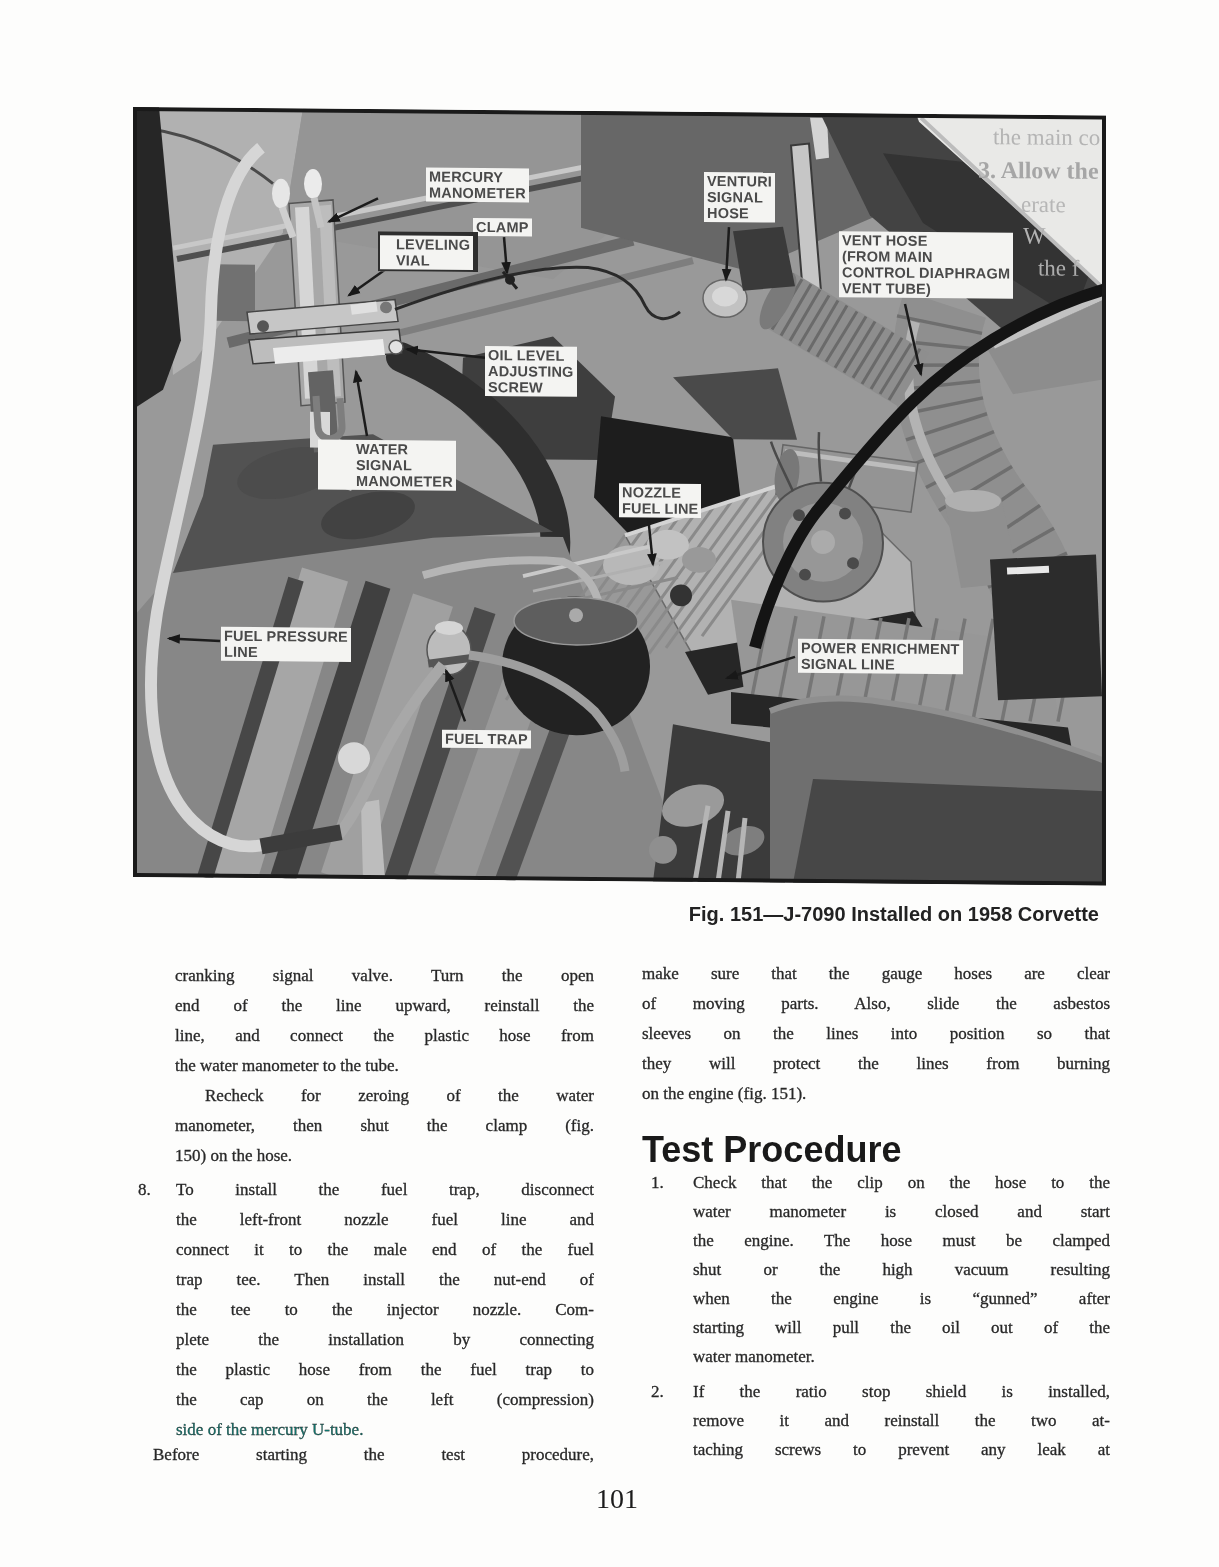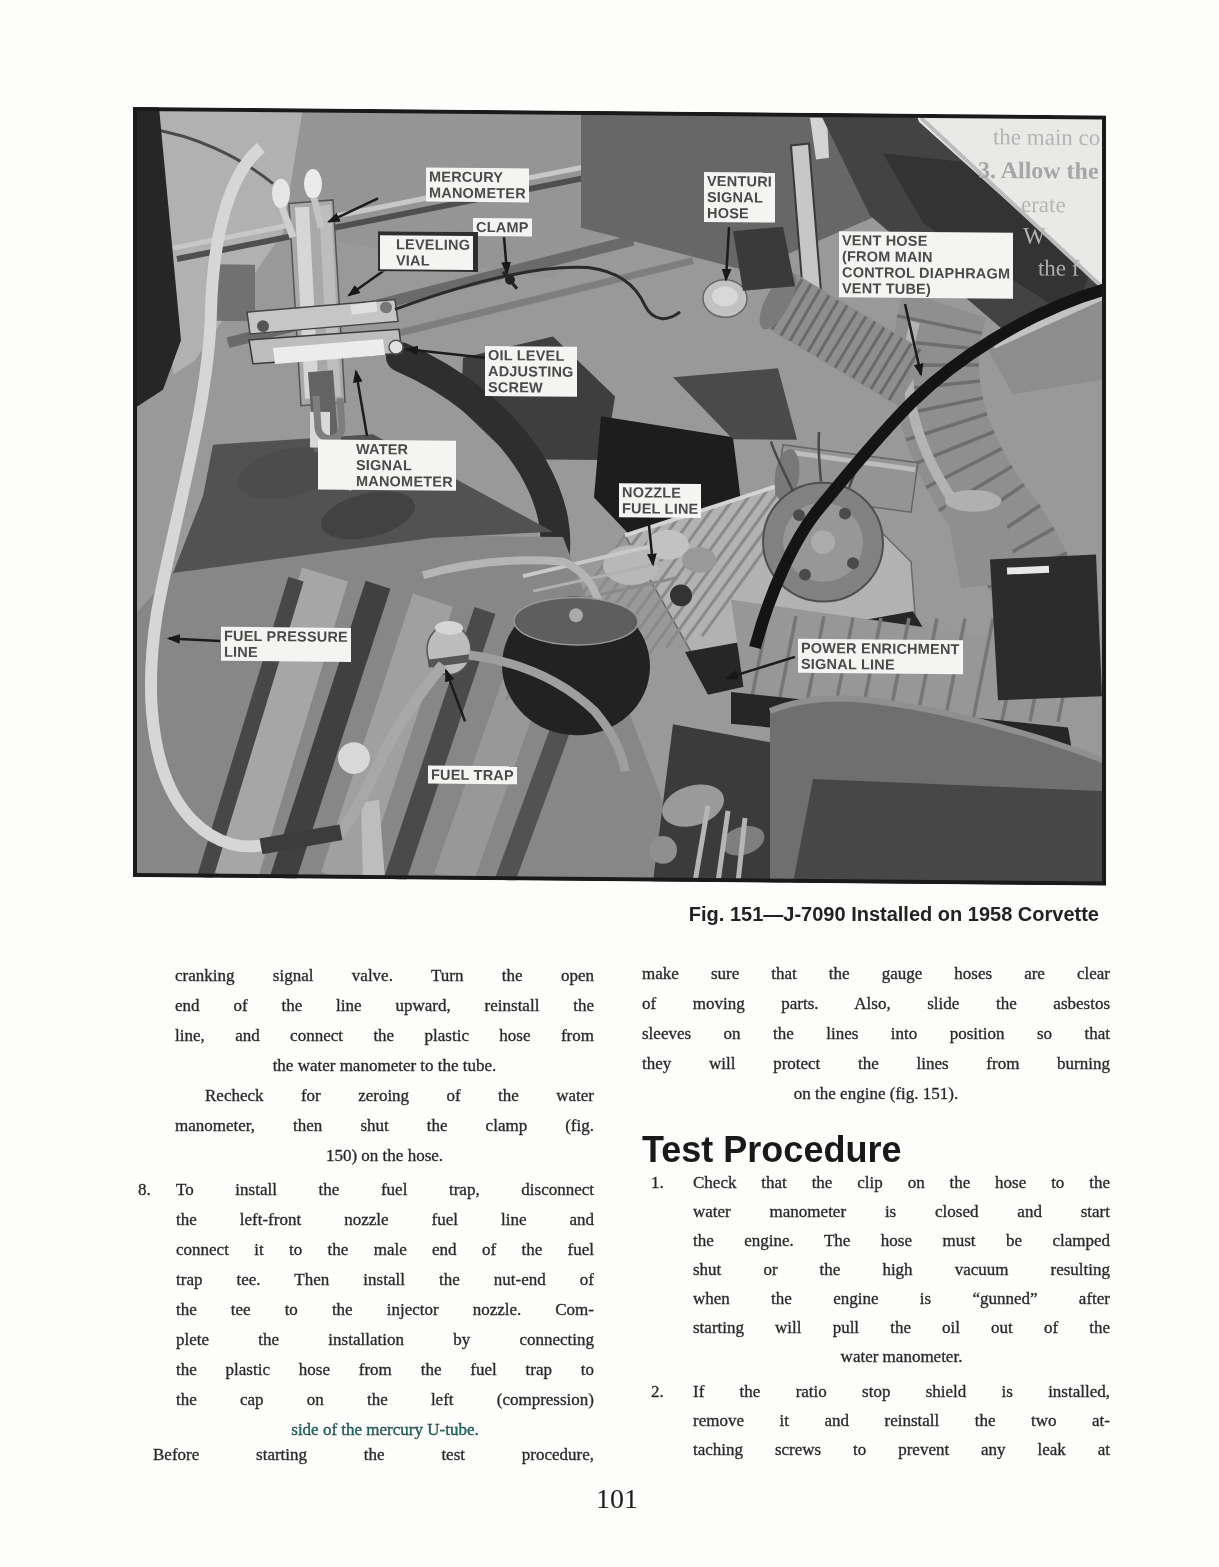--- a/index.html
+++ b/index.html
@@ -3,21 +3,21 @@
 <meta charset="utf-8">
 <style>
   html,body{margin:0;padding:0;}
   body{width:1219px;height:1567px;background:#fdfdfc;position:relative;
        font-family:"Liberation Serif",serif;}
   .abs{position:absolute;}
   
   .col{font-size:17px;line-height:30px;color:#282828;-webkit-text-stroke:0.3px #282828;}
   .jl{text-align:justify;height:30px;overflow:hidden;}
   .jl::after{content:"";display:inline-block;width:100%;}
-  .pl{text-align:center;height:30px;overflow:hidden;}
+  .pl{text-align:left;height:30px;overflow:hidden;}
   .ind{text-indent:30px;}
   .lh29{line-height:29px;}
   .lh29 .jl,.lh29 .pl{height:29px;}
   
   .lab{position:absolute;background:#f4f4f2;color:#4a4a4a;
        font-family:"Liberation Sans",sans-serif;font-weight:bold;
        font-size:14.5px;line-height:16px;letter-spacing:.2px;
        padding:1px 3px;white-space:nowrap;}
 </style>
 </head>
@@ -296,21 +296,21 @@
 <div class="lab" style="left:706px;top:118px;">VENT HOSE<br>(FROM MAIN<br>CONTROL DIAPHRAGM<br>VENT TUBE)</div>
 
 <div class="lab" style="left:352px;top:236px;">OIL LEVEL<br>ADJUSTING<br>SCREW</div>
 
 <div class="lab" style="left:185px;top:331px;padding-left:38px;">WATER<br>SIGNAL<br>MANOMETER</div>
 
 <div class="lab" style="left:486px;top:372px;">NOZZLE<br>FUEL LINE</div>
 
 <div class="lab" style="left:88px;top:519px;">FUEL PRESSURE<br>LINE</div>
 
-<div class="lab" style="left:295px;top:620px;margin-top:36px;">FUEL TRAP</div>
+<div class="lab" style="left:309px;top:620px;">FUEL TRAP</div>
 
 <div class="lab" style="left:665px;top:526px;">POWER ENRICHMENT<br>SIGNAL LINE</div>
 </div>
 
 <div class="abs" style="left:126px;top:903px;width:973px;text-align:right;
      font-family:'Liberation Sans',sans-serif;font-weight:bold;font-size:20px;color:#222;">
   Fig. 151—J-7090 Installed on 1958 Corvette</div>
 
 <div class="abs col" style="left:175px;top:961px;width:419px;">
   <div class="jl">cranking signal valve. Turn the open</div>

